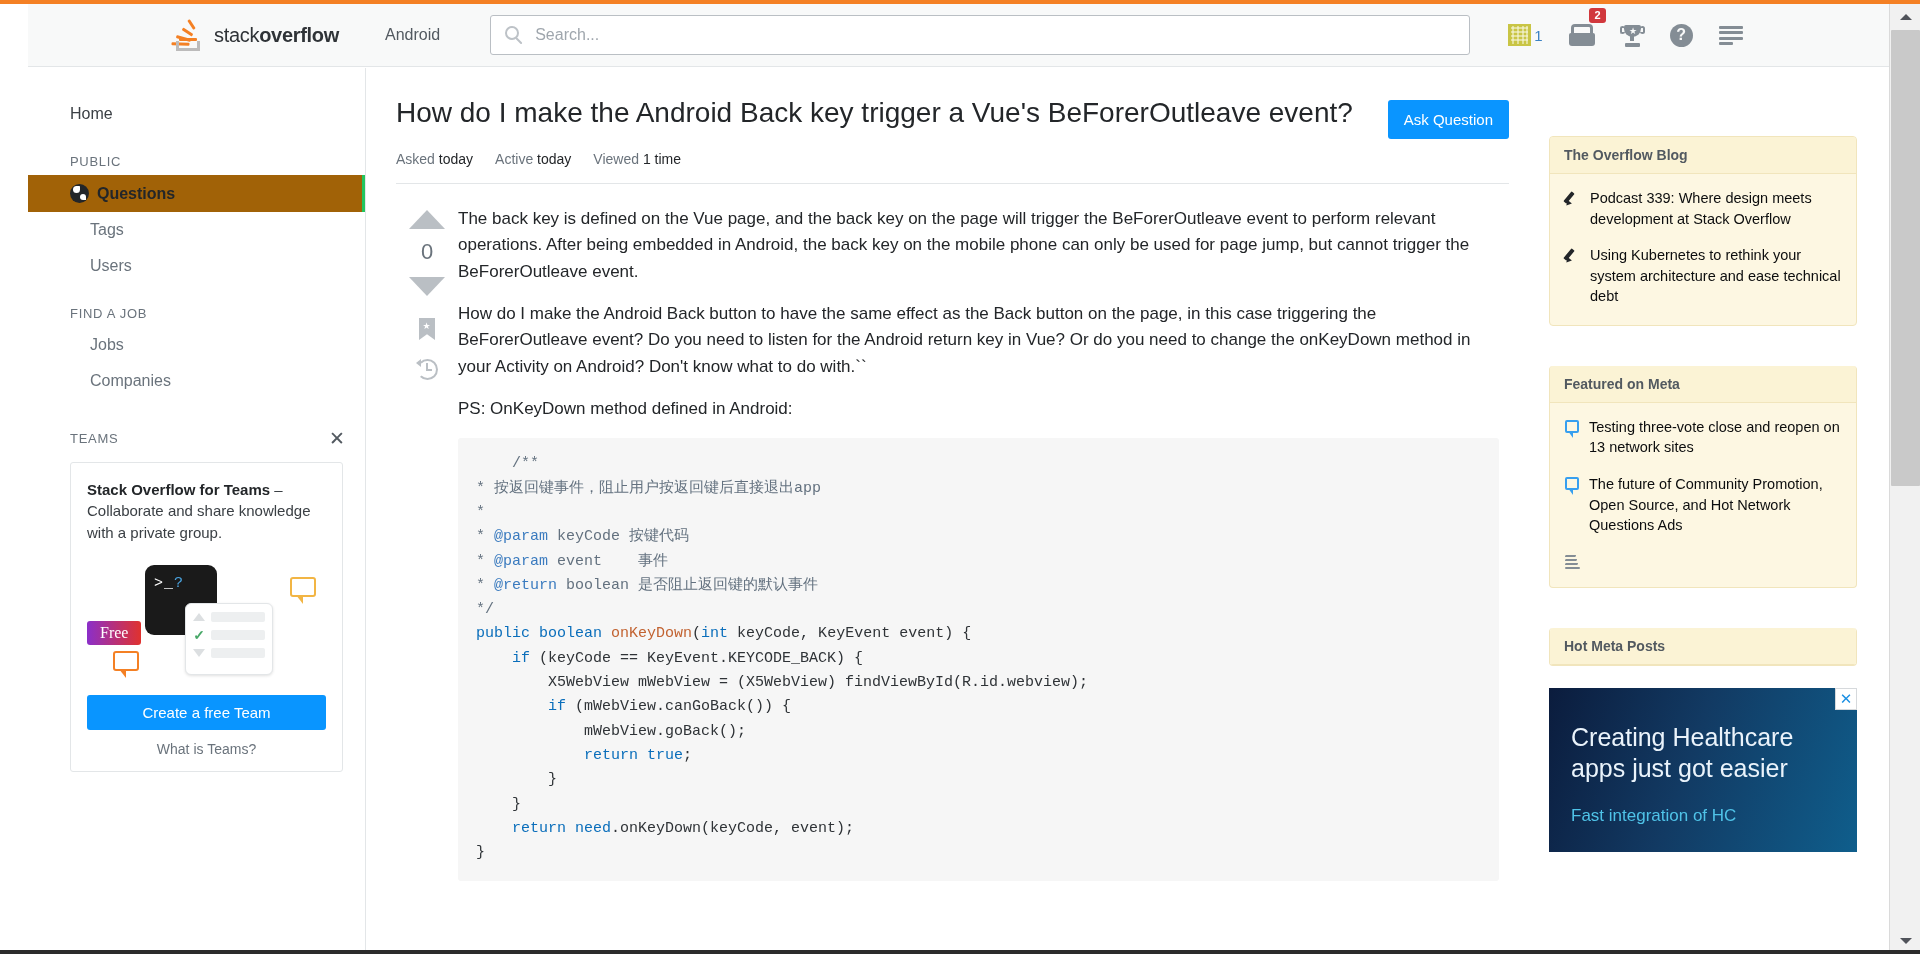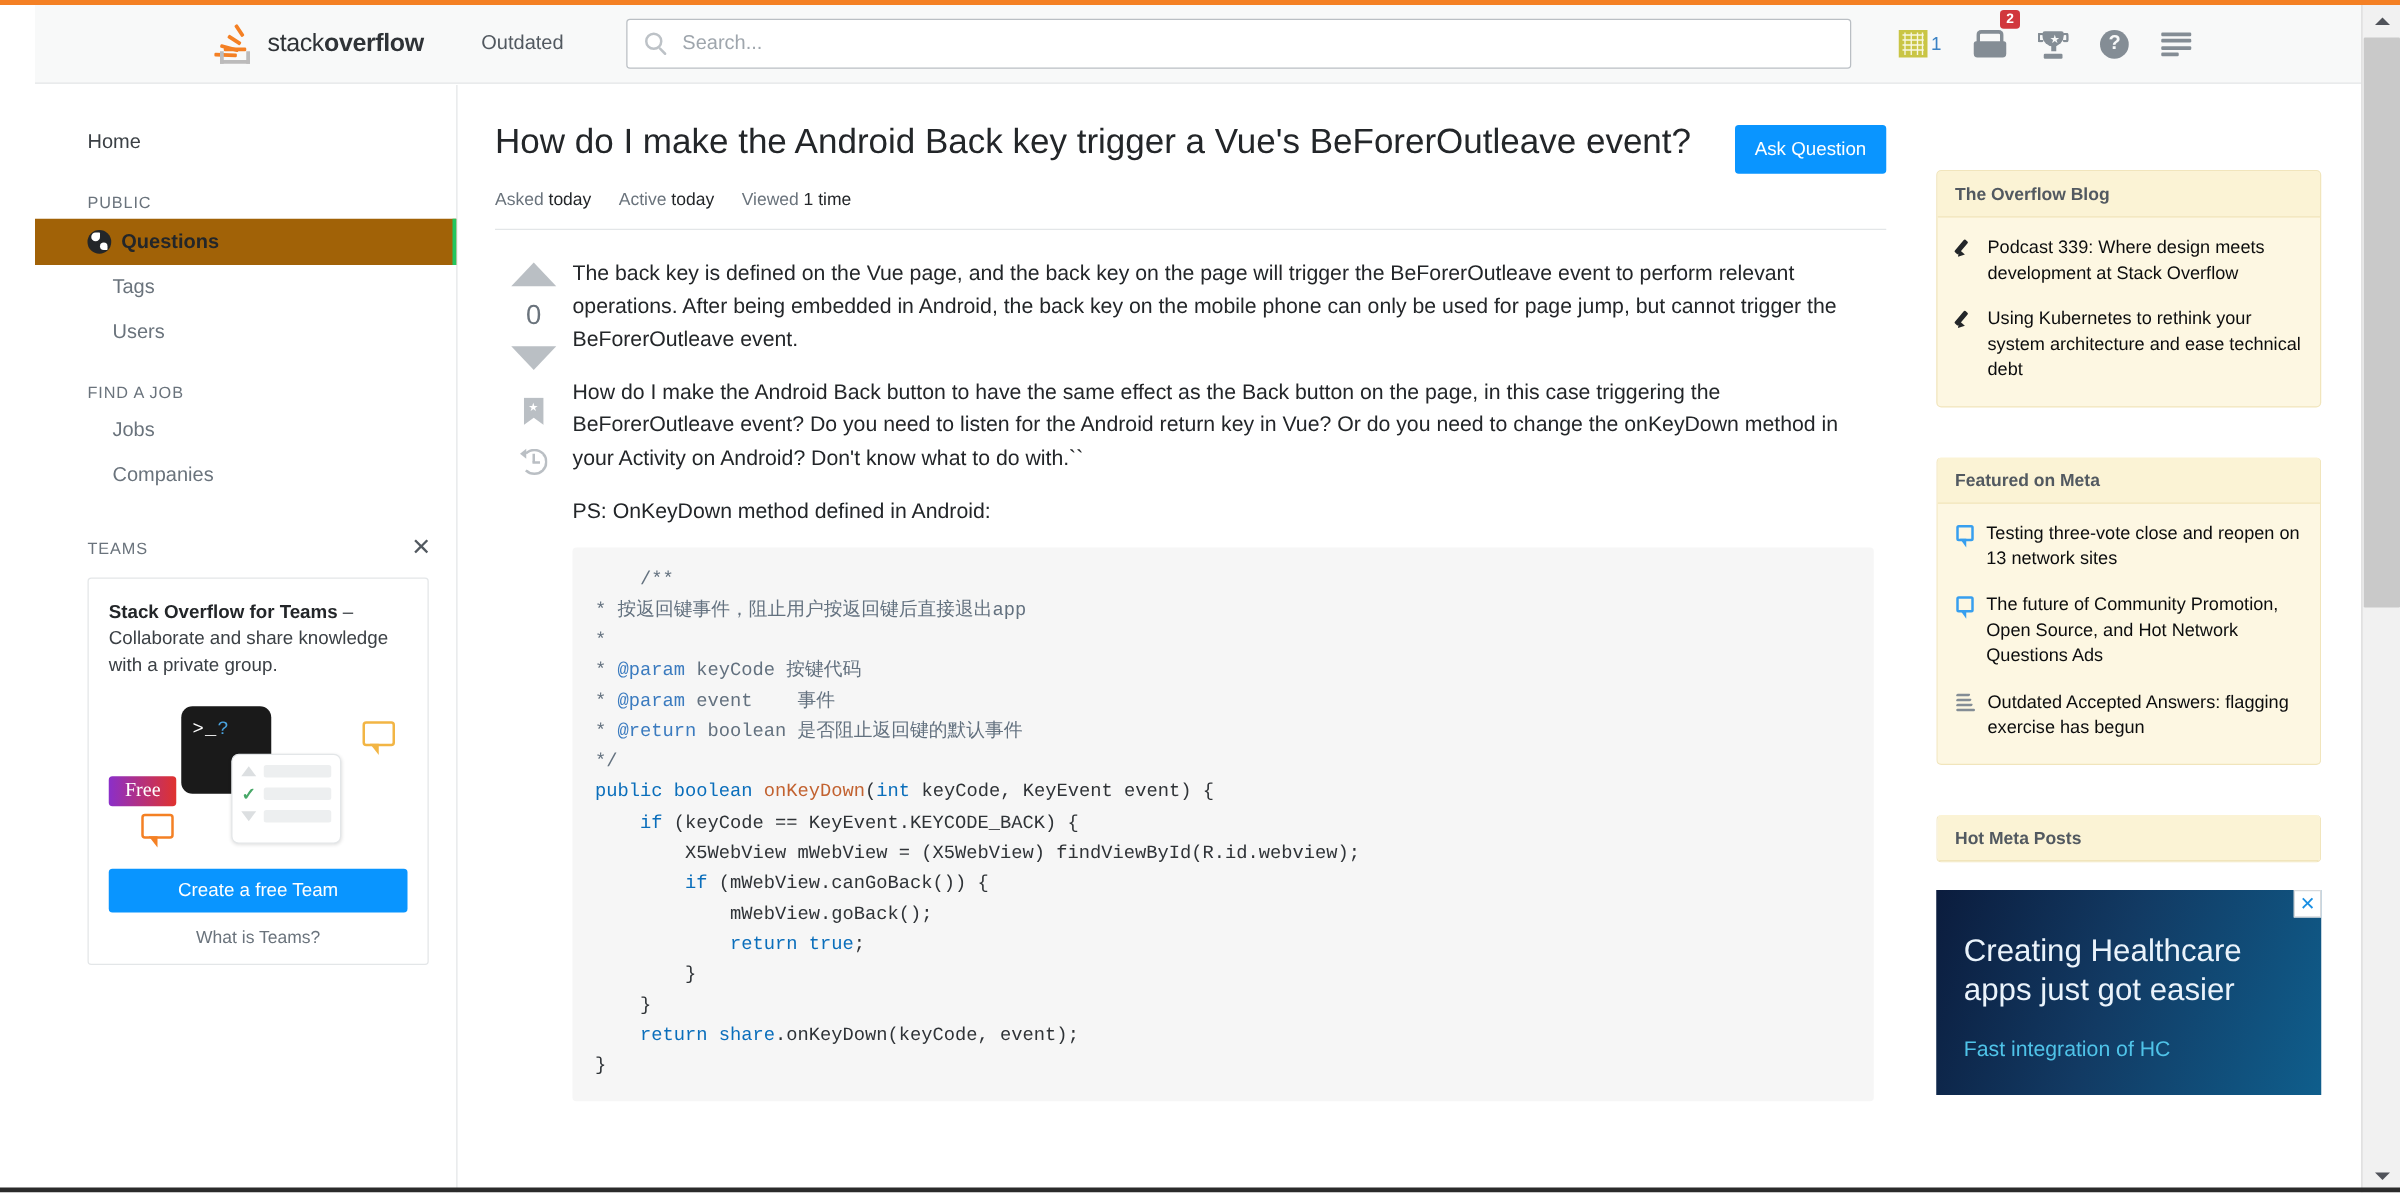--- a/index.html
+++ b/index.html
@@ -421,21 +421,21 @@
         <div class="bar" style="left:14px; top:0px; width:3px; height:11px; transform:rotate(-33deg);"></div>
         <div class="bar" style="left:10px; top:7px; width:3px; height:12px; transform:rotate(-57deg);"></div>
         <div class="bar" style="left:6px; top:12px; width:3px; height:15px; transform:rotate(-75deg);"></div>
         <div class="bar" style="left:3px; top:16px; width:3px; height:18px; transform:rotate(-88deg);"></div>
         <div class="bar" style="left:3px; top:19px; width:18px; height:3px;"></div>
         <div class="stack-base"></div>
       </div>
       <div class="logo-text"><span class="light">stack</span><b>overflow</b></div>
     </div>
 
-    <div class="nav-products">Outdated</div>
+    <div class="nav-products">Android</div>
 
     <div class="search-wrap">
       <div class="search-box">
         <span class="search-icon">
           <span class="ring"></span>
             <span class="handle"></span>
         </span>
         <input class="search-input" type="text" placeholder="Search..." style="">
       </div>
     </div>
@@ -591,21 +591,21 @@
 * </span><span class="cm-tag">@return</span><span class="cm"> boolean 是否阻止返回键的默认事件
 */</span>
 <span class="kw">public</span> <span class="kw">boolean</span> <span class="fn">onKeyDown</span>(<span class="kw">int</span> keyCode, KeyEvent event) {
     <span class="kw">if</span> (keyCode == KeyEvent.KEYCODE_BACK) {
         X5WebView mWebView = (X5WebView) findViewById(R.id.webview);
         <span class="kw">if</span> (mWebView.canGoBack()) {
             mWebView.goBack();
             <span class="kw">return</span> <span class="kw">true</span>;
         }
     }
-    <span class="kw">return</span> <span class="kw">share</span>.onKeyDown(keyCode, event);
+    <span class="kw">return</span> <span class="kw">need</span>.onKeyDown(keyCode, event);
 }</pre>
           </div>
         </div>
       </div>
     </div>
 
     <div class="rail">
 
       <div class="widget">
         <div class="w-head">The Overflow Blog</div>
@@ -638,21 +638,20 @@
             <span class="speech-ic"></span>
             <span class="txt">The future of Community Promotion, Open Source, and Hot Network Questions Ads</span>
           </div>
           <div class="w-item">
             <span class="stack-ic">
                 <i></i>
                 <i></i>
                 <i></i>
                 <i></i>
               </span>
-            <span class="txt">Outdated Accepted Answers: flagging exercise has begun</span>
           </div>
         </div>
       </div>
 
       <div class="widget">
         <div class="w-head">Hot Meta Posts</div>
       </div>
 
       <div class="ad">
         <div class="ad-title">Creating Healthcare apps just got easier</div>

